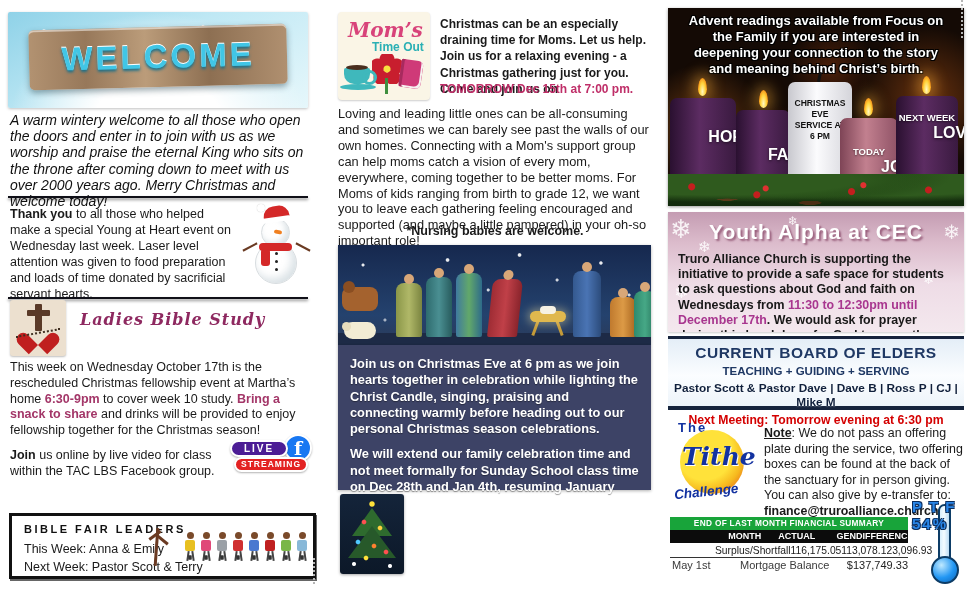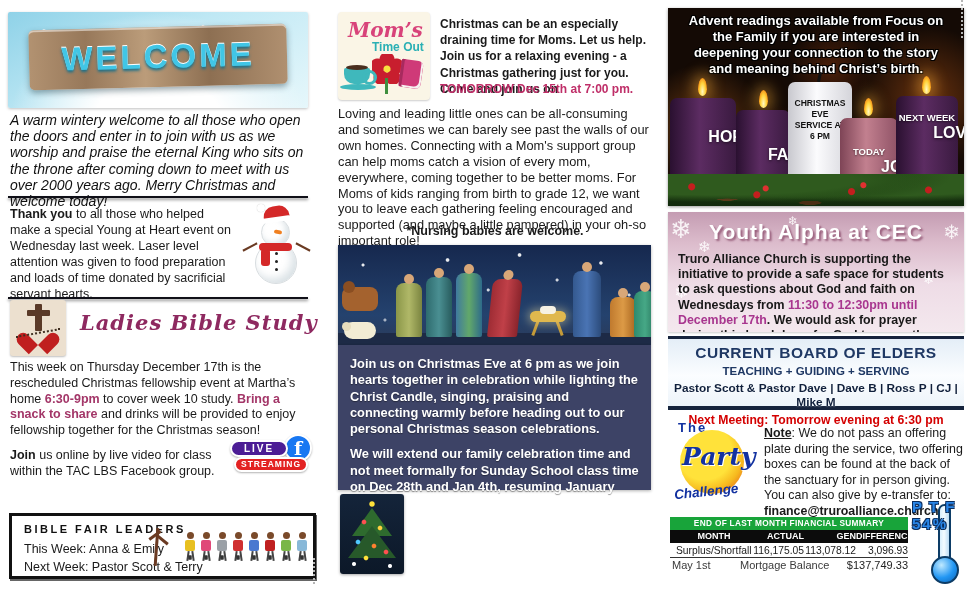--- a/index.html
+++ b/index.html
@@ -63,21 +63,21 @@
     box-shadow:0 1px 2px rgba(0,0,0,.25); }
   .cross-v { position:absolute; left:25px; top:4px; width:7px; height:27px; background:#5a3a28; border-radius:1px; }
   .cross-h { position:absolute; left:17px; top:10px; width:23px; height:6px; background:#5a3a28; border-radius:1px; }
   .css-heart { position:absolute; left:15px; top:24px; width:26px; height:24px; }
   .css-heart::before, .css-heart::after { content:""; position:absolute; top:0; width:13px; height:21px;
     background:#c01f1f; border-radius:13px 13px 0 0; }
   .css-heart::before { left:13px; transform:rotate(45deg); transform-origin:0 100%; }
   .css-heart::after { left:0; transform:rotate(-45deg); transform-origin:100% 100%; }
   .wire { position:absolute; left:6px; top:32px; width:44px; height:0; border-top:2px dotted #3f2e20; transform:rotate(-10deg); }
   .lbs-title { left:80px; top:310px; font-family:"DejaVu Serif", serif; font-style:italic; font-weight:bold;
-    font-size:21px; color:#8e2960; letter-spacing:1px; }
+    font-size:16px; color:#8e2960; letter-spacing:1px; }
   .lbs-para { left:10px; top:360px; width:302px; font-size:12.5px; line-height:15.8px; }
   .hl-magenta { color:#a33668; font-weight:bold; }
   .join-para { left:10px; top:447px; width:220px; font-size:12.5px; line-height:16px; }
 
   
   .live-badge { left:230px; top:434px; width:82px; height:42px; }
   .fb-circle { position:absolute; right:0; top:0; width:28px; height:28px; background:#1877f2; border-radius:50%;
     border:2px solid #fff; box-shadow:0 1px 2px rgba(0,0,0,.3); color:#fff; font-weight:bold;
     font-family:"DejaVu Serif", serif; font-size:19px; text-align:center; line-height:24px; }
   .live-pill { position:absolute; left:0; top:6px; width:58px; height:17px; background:#4c1d95; border-radius:9px;
@@ -280,21 +280,21 @@
     font-size:13.5px; transform:rotate(-6deg); }
   .note-text { left:764px; top:426px; width:202px; font-size:12.4px; line-height:15.6px; }
   .note-label { font-weight:bold; text-decoration:underline; }
   .note-email { font-weight:bold; }
 
   .fin-table { left:670px; top:517px; width:238px; }
   .fin-green { height:13px; background:#18a43a; color:#fff; font-weight:bold; font-size:8.3px;
     text-align:center; line-height:13px; letter-spacing:.3px; }
   .fin-black { height:13px; background:#0c0c0c; color:#fff; display:flex; font-weight:bold; font-size:9px; line-height:13px; }
   .fin-row { height:15px; display:flex; font-size:10.3px; line-height:15px; border-bottom:1.5px solid #333; }
-  .fc-label { width:82px; padding-left:6px; text-align:left; }
+  .fc-label { width:82px; padding-left:6px; text-align:left;margin-left:39px; }
   .fc { width:52px; text-align:right; }
   .fin-black .fc-label { text-align:center; }
   .fin-mortgage { position:absolute; left:0; top:42px; width:238px; font-size:11px; color:#3a3a3a; }
   .fm-date { position:absolute; left:2px; }
   .fm-label { position:absolute; left:70px; }
   .fm-value { position:absolute; right:0; color:#222; }
 
   .thermo { left:912px; top:498px; width:60px; height:92px; }
   .thermo-tube { position:absolute; left:26px; top:6px; width:13px; height:58px;
     background:linear-gradient(90deg,#d8eefc,#f4fbff 45%,#bcdcf4); border:2px solid #0d3c66; border-radius:7px 7px 0 0; }
@@ -343,21 +343,21 @@
   <div class="abs divider d2"></div>
 
   <div class="abs lbs-heart">
     <div class="cross-v"></div>
     <div class="cross-h"></div>
     <div class="css-heart"></div>
     <div class="wire"></div>
   </div>
   <h2 class="abs lbs-title">Ladies Bible Study</h2>
 
-  <p class="abs lbs-para"><span>This week on Thursday December 17th is the rescheduled Christmas fellowship event at Martha’s home </span><b class="hl-magenta">6:30-9pm</b><span> to cover week 10 study.  </span><b class="hl-magenta">Bring a snack to share</b><span> and drinks will be provided to enjoy fellowship together for the Christmas season!</span></p>
+  <p class="abs lbs-para"><span>This week on Wednesday October 17th is the rescheduled Christmas fellowship event at Martha’s home </span><b class="hl-magenta">6:30-9pm</b><span> to cover week 10 study.  </span><b class="hl-magenta">Bring a snack to share</b><span> and drinks will be provided to enjoy fellowship together for the Christmas season!</span></p>
 
   <p class="abs join-para"><b>Join</b><span> us online by live video for class within the TAC LBS Facebook group.</span></p>
 
   <div class="abs live-badge">
     <div class="fb-circle">f</div>
     <div class="live-pill">LIVE</div>
     <div class="stream-pill">STREAMING</div>
   </div>
 
   <div class="abs bible-fair">
@@ -488,21 +488,21 @@
   <div class="abs elders">
     <div class="elders-title">CURRENT BOARD OF ELDERS</div>
     <div class="elders-sub">TEACHING + GUIDING + SERVING</div>
     <div class="elders-names">Pastor Scott &amp; Pastor Dave |  Dave B  |  Ross P  |  CJ | Mike M</div>
     <div class="elders-meeting">Next Meeting: Tomorrow evening at 6:30 pm</div>
   </div>
 
   <div class="abs tithe-logo">
     <span class="tithe-the">The</span>
     <div class="tithe-circle"></div>
-    <div class="tithe-word">Party</div>
+    <div class="tithe-word">Tithe</div>
     <span class="tithe-challenge">Challenge</span>
   </div>
 
   <p class="abs note-text"><span class="note-label">Note</span><span>:   We do not pass an offering plate during the service, two offering boxes can be found at the back of the sanctuary for in person giving. You can also give by e-transfer to:  </span><span class="note-email">finance@truroalliance.church</span></p>
 
   <div class="abs fin-table">
     <div class="fin-green">END OF LAST MONTH FINANCIAL SUMMARY</div>
     <div class="fin-black">
       <span class="fc-label">MONTH</span>
       <span class="fc">ACTUAL</span>

